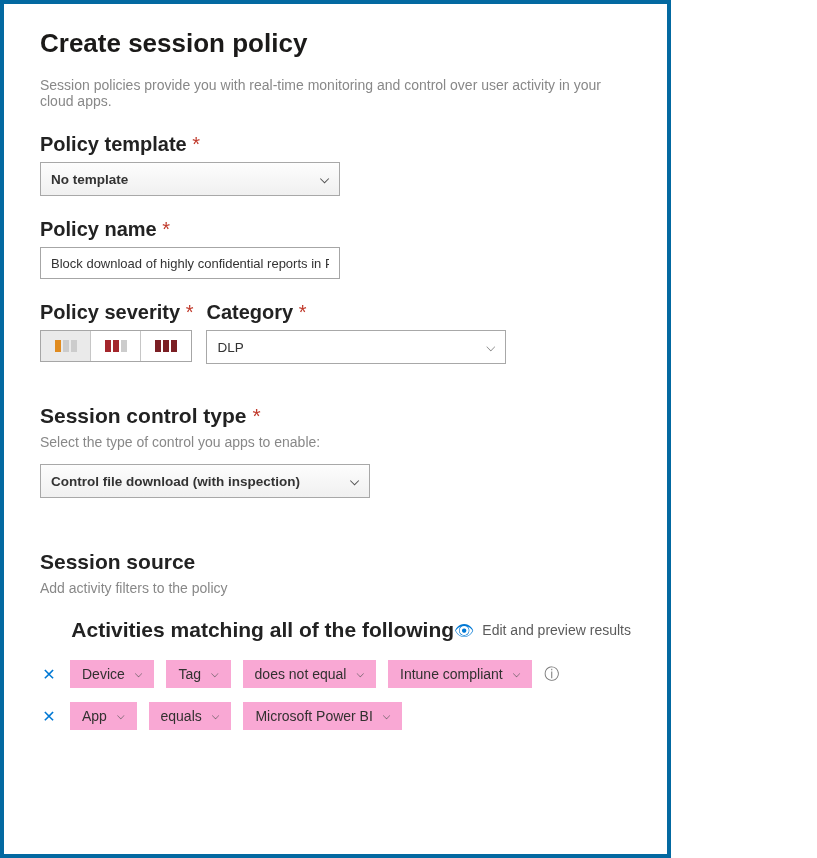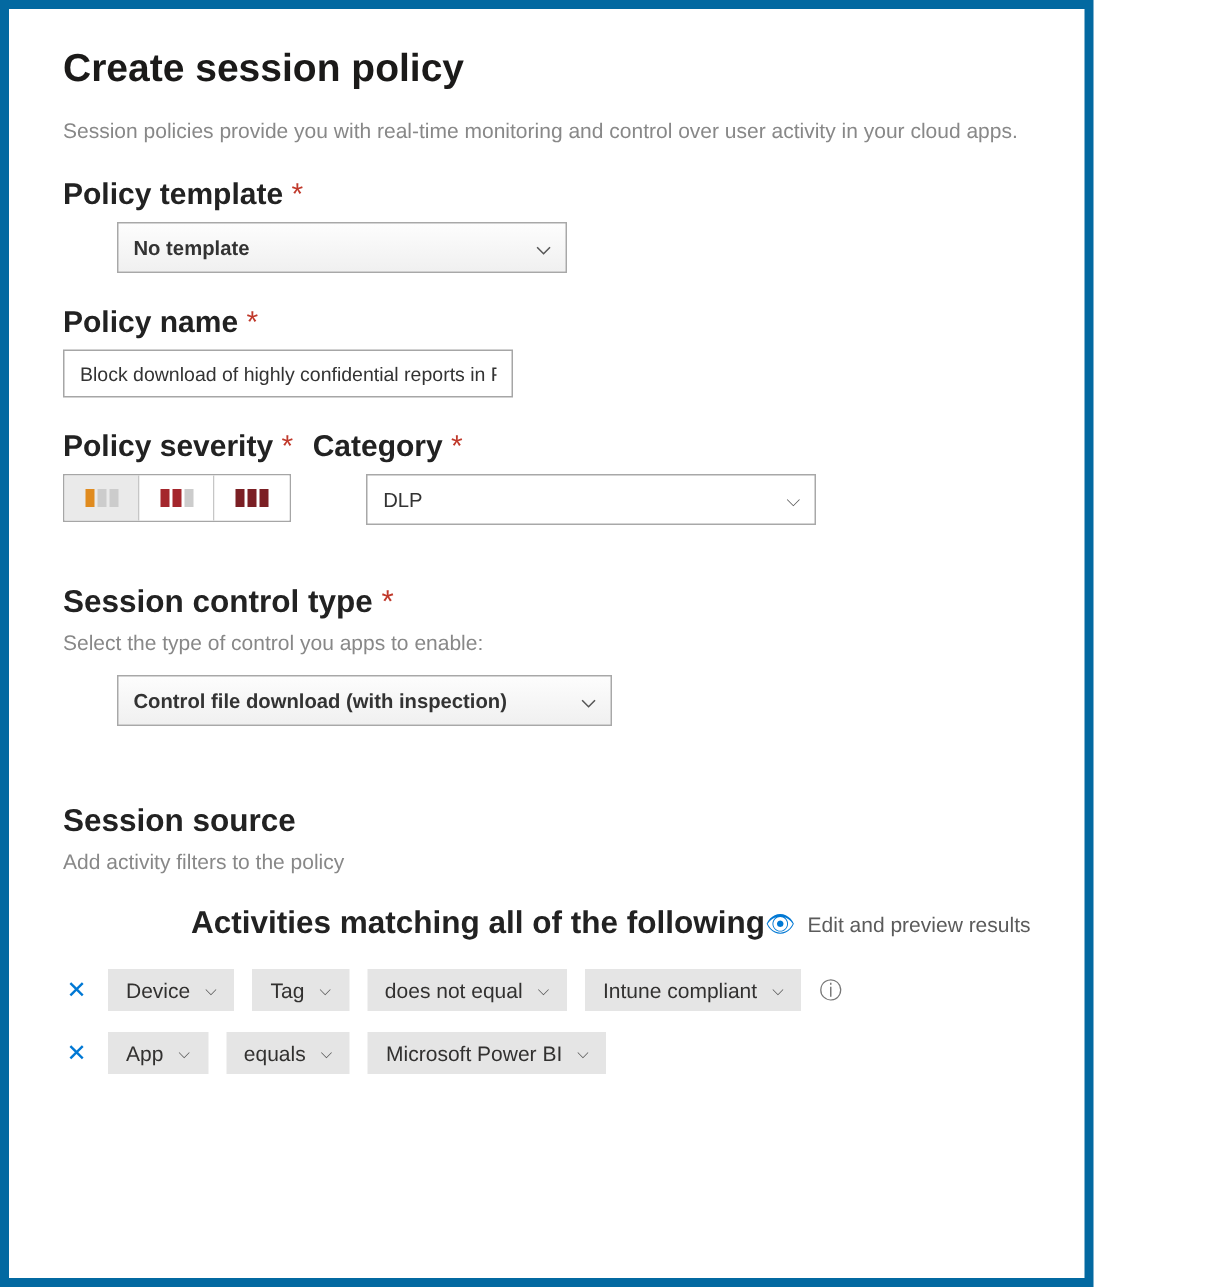--- a/index.html
+++ b/index.html
@@ -3,23 +3,23 @@
   <meta charset="utf-8">
   <style>
     * { box-sizing: border-box; margin: 0; padding: 0; }
     body {
       font-family: "Segoe UI", Arial, sans-serif;
       background: #fff;
       color: #323130;
       padding: 0;
     }
     .page {
-      width: 729px;
+      width: 671px;
       height: 858px;
-      border: 6px solid #0369a1;
+      border: 4px solid #0369a1;
       padding: 24px 36px;
     }
     h1 {
       font-size: 26px;
       font-weight: 700;
       margin-bottom: 18px;
       color: #1b1a19;
     }
     .subtitle {
       font-size: 14px;
@@ -44,21 +44,20 @@
       align-items: center;
       justify-content: space-between;
       height: 34px;
       border: 1px solid #a8a8a8;
       background: linear-gradient(#fdfdfd, #f0f0f0);
       padding: 0 10px;
       font-size: 13.5px;
       font-weight: 600;
       color: #333;
       cursor: pointer;
-      margin-left: 36px;
     }
     .select-box.light { font-weight: 400; background: #fff; }
     .chevron {
       font-size: 12px;
       color: #555;
     }
     .text-input {
       width: 300px;
       height: 32px;
       border: 1px solid #a6a6a6;
@@ -139,21 +138,21 @@
       color: #0078d4;
       font-size: 16px;
       cursor: pointer;
       width: 18px;
       text-align: center;
     }
     .chip {
       display: flex;
       align-items: center;
       gap: 10px;
-      background: #e5e5e5;
+      background: #f9a8d4;
       padding: 6px 12px;
       font-size: 14px;
       color: #323130;
       cursor: pointer;
     }
     .chip .chev { font-size: 10px; color: #555; }
     .info-icon {
       color: #777;
       font-size: 15px;
       cursor: default;

